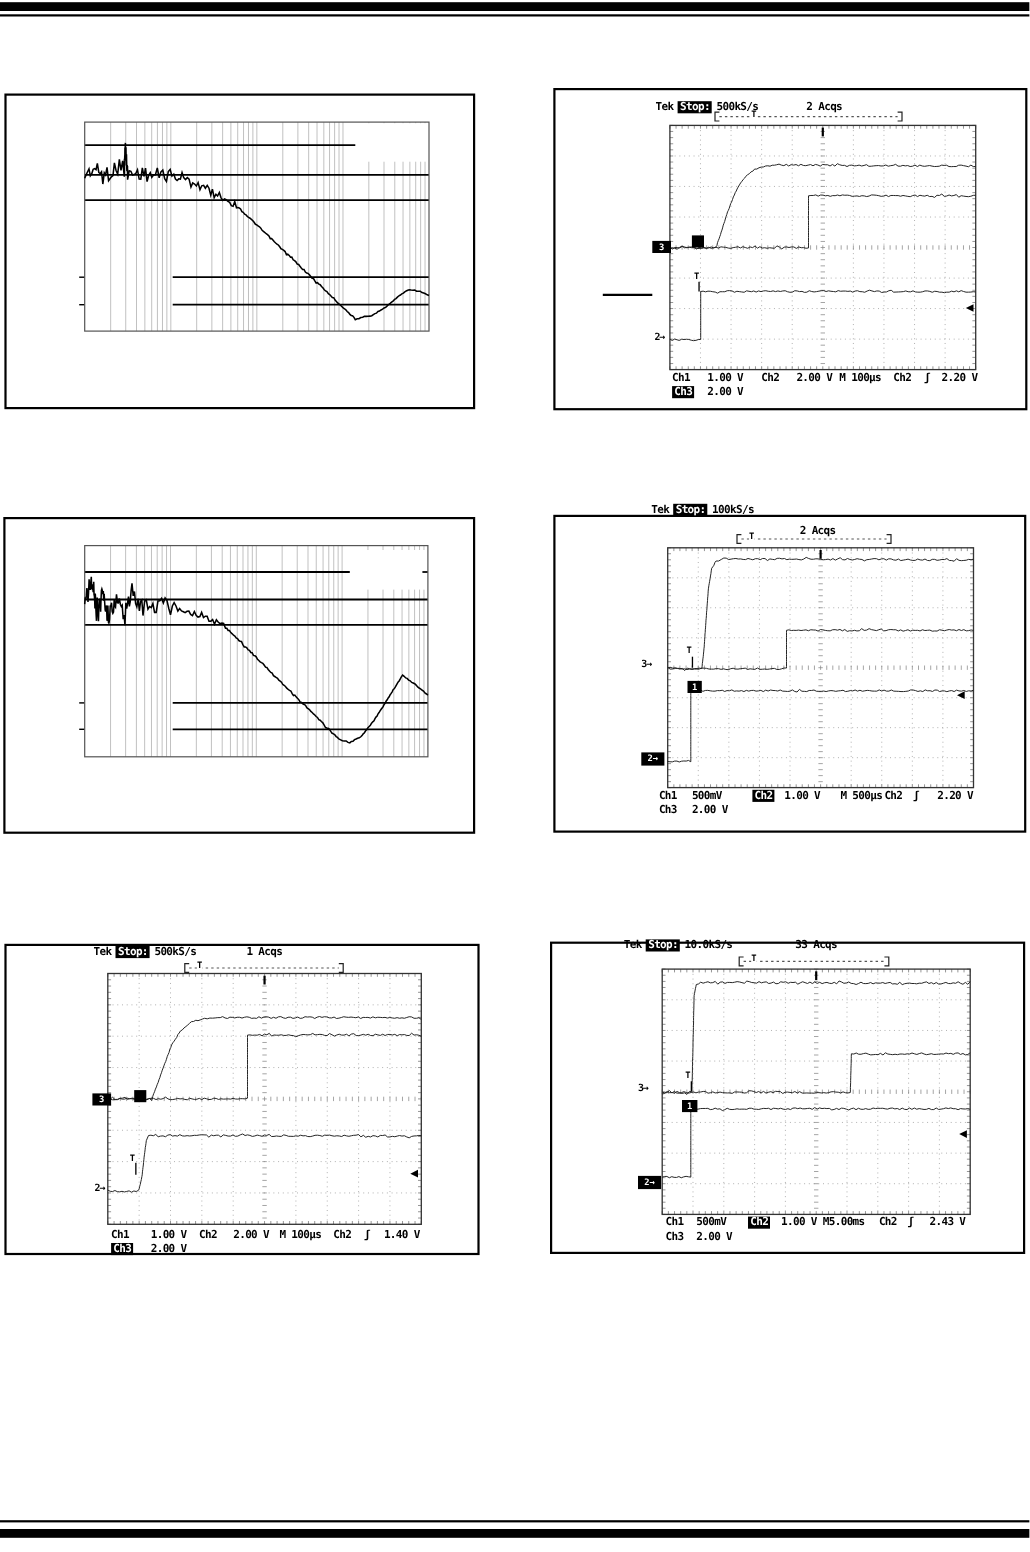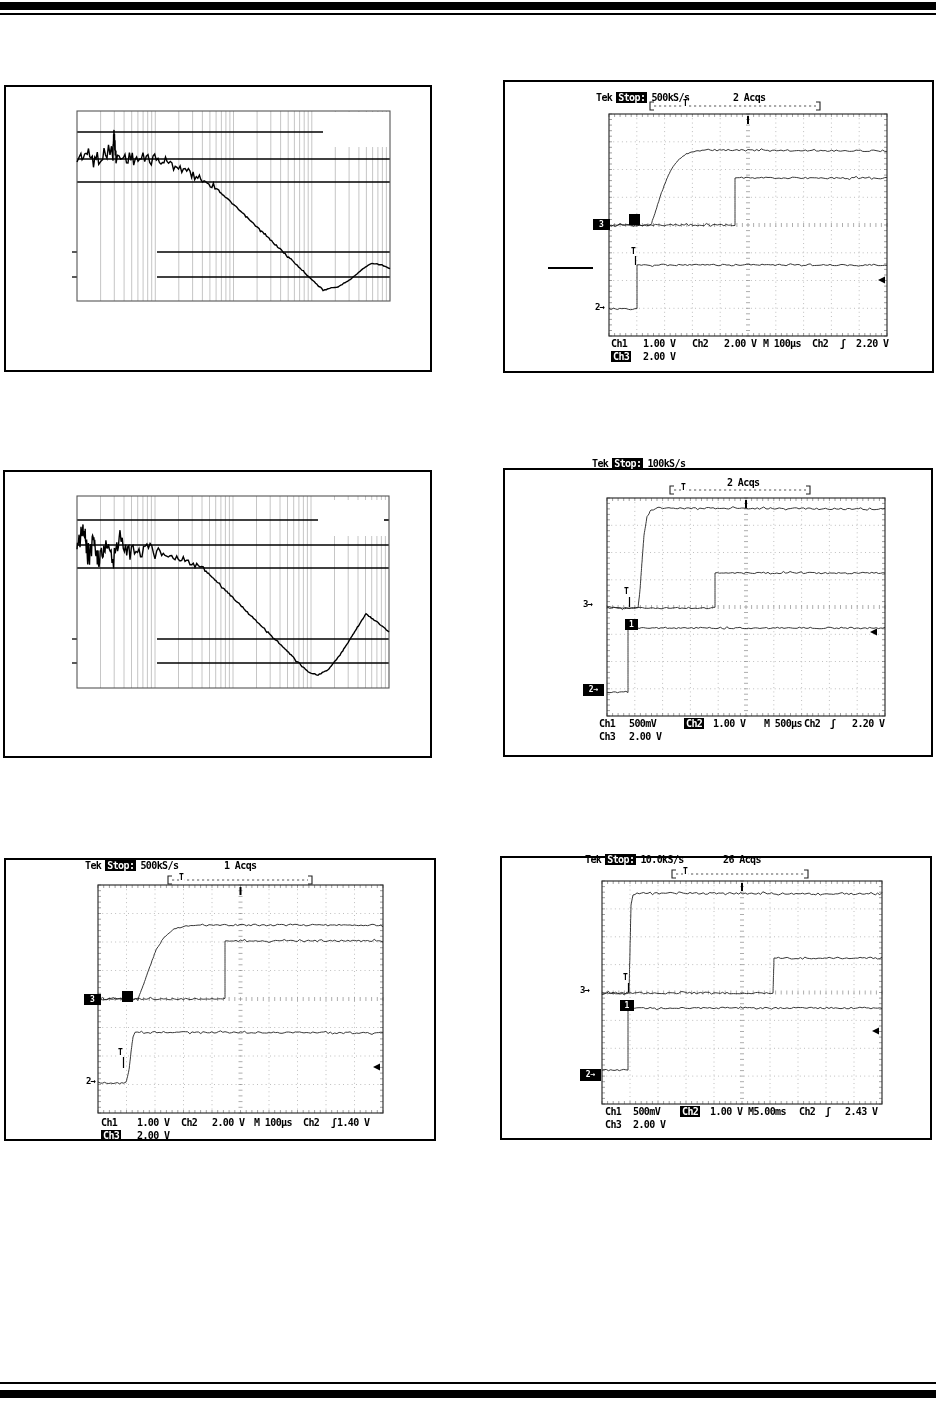--- a/index.html
+++ b/index.html
@@ -205,26 +205,26 @@
 <span class="mkbox" style="left:84px;top:994px;width:17px">3</span>
 <span class="tsm" style="left:118px;top:1049px">T</span>
 <span class="mkplain" style="left:86px;top:1077px">2→</span>
 <span class="t" style="left:101px;top:1117px">Ch1</span>
 <span class="t" style="left:137px;top:1117px">1.00 V</span>
 <span class="t" style="left:181px;top:1117px">Ch2</span>
 <span class="t" style="left:212px;top:1117px">2.00 V</span>
 <span class="t" style="left:254px;top:1117px">M 100µs</span>
 <span class="t" style="left:303px;top:1117px">Ch2</span>
 <span class="t" style="left:331px;top:1117px">ʃ</span>
-<span class="t" style="left:337px;top:1117px">1.40 V</span>
+<span class="t" style="left:349px;top:1117px">1.40 V</span>
 <span class="t inv" style="left:101px;top:1130px">Ch3</span>
 <span class="t" style="left:137px;top:1130px">2.00 V</span>
 
-<span class="t" style="left:585px;top:854px"><span>Tek</span><span class="inv sp">Stop:</span><span class="sp">10.0kS/s</span></span>
-<span class="t" style="left:723px;top:854px">26 Acqs</span>
+<span class="t" style="left:567px;top:854px"><span>Tek</span><span class="inv sp">Stop:</span><span class="sp">10.0kS/s</span></span>
+<span class="t" style="left:723px;top:854px">33 Acqs</span>
 <span class="tsm" style="left:683px;top:868px">T</span>
 <span class="mkplain" style="left:580px;top:986px">3→</span>
 <span class="tsm" style="left:623px;top:974px">T</span>
 <span class="mkbox" style="left:620px;top:1000px;width:14px">1</span>
 <span class="mkbox" style="left:580px;top:1069px;width:21px;height:12px">2→</span>
 <span class="t" style="left:605px;top:1106px">Ch1</span>
 <span class="t" style="left:633px;top:1106px">500mV</span>
 <span class="t inv" style="left:680px;top:1106px">Ch2</span>
 <span class="t" style="left:710px;top:1106px">1.00 V</span>
 <span class="t" style="left:748px;top:1106px">M5.00ms</span>

